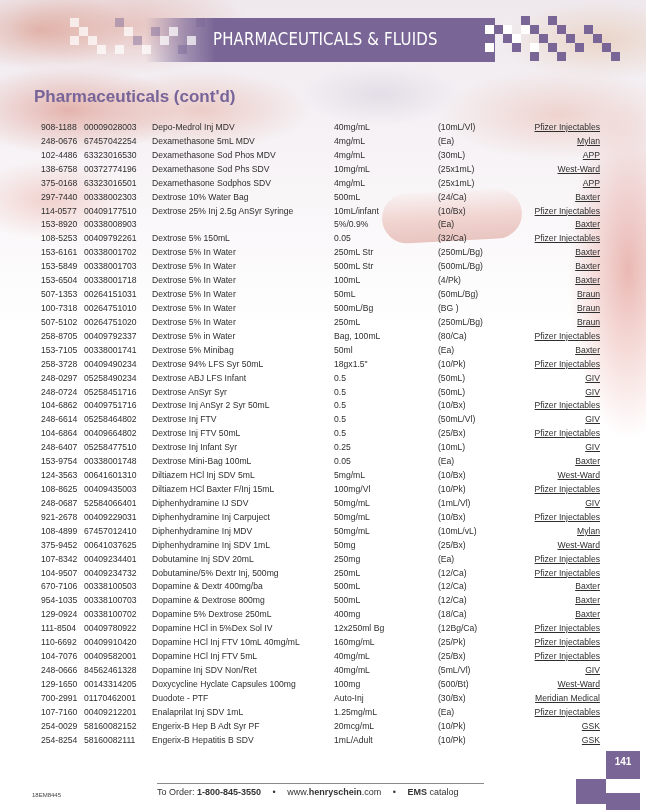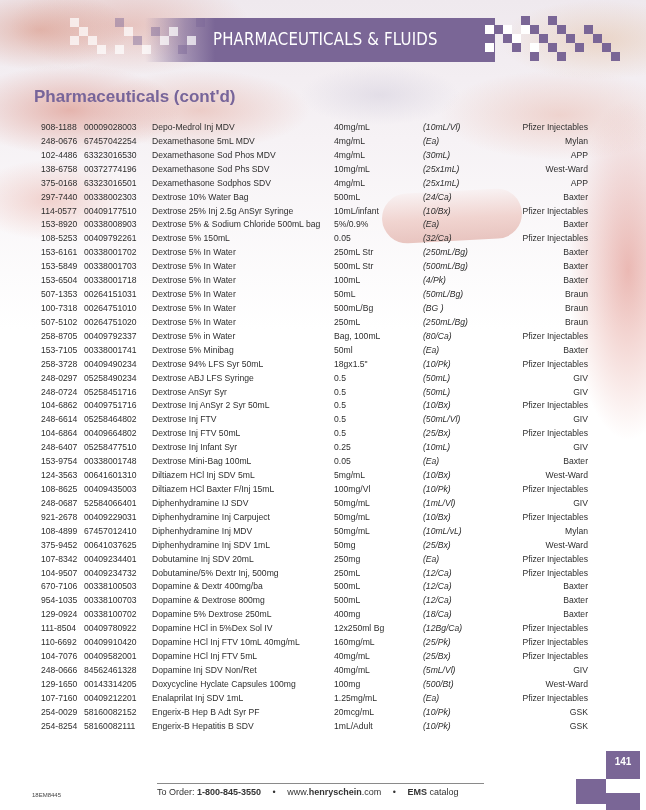--- a/index.html
+++ b/index.html
@@ -57,22 +57,22 @@
     .rows { position: absolute; left: 34px; top: 121px; width: 570px; }
     .row {
       position: relative; height: 13.93px; font-size: 8.6px; line-height: 13.93px;
       white-space: nowrap; color: #2e2e2e;
     }
     .row span { position: absolute; top: 0; }
     .c-item { left: 7px; }
     .c-ndc { left: 50px; }
     .c-desc { left: 118px; }
     .c-str { left: 300px; }
-    .c-pkg { left: 389px; font-style: italic; }
-    .c-mfr { right: 16px; text-align: right; }
+    .c-pkg { left: 404px; }
+    .c-mfr { right: 4px; text-align: right; text-decoration: underline; }
 
     
     .footer-rule {
       position: absolute; left: 157px; top: 783px; width: 327px; height: 1px;
       background: #8a8a8a;
     }
     .footer-line {
       position: absolute; left: 157px; top: 787px; font-size: 9px; color: #333;
       white-space: nowrap;
       text-align: right;
@@ -199,21 +199,20 @@
       <span class="c-item">114-0577</span>
       <span class="c-ndc">00409177510</span>
       <span class="c-desc">Dextrose 25% Inj 2.5g AnSyr Syringe</span>
       <span class="c-str">10mL/infant</span>
       <span class="c-pkg">(10/Bx)</span>
       <span class="c-mfr">Pfizer Injectables</span>
     </div>
     <div class="row">
       <span class="c-item">153-8920</span>
       <span class="c-ndc">00338008903</span>
-      <span class="c-desc">Dextrose 5% &amp; Sodium Chloride 500mL bag</span>
       <span class="c-str">5%/0.9%</span>
       <span class="c-pkg">(Ea)</span>
       <span class="c-mfr">Baxter</span>
     </div>
     <div class="row">
       <span class="c-item">108-5253</span>
       <span class="c-ndc">00409792261</span>
       <span class="c-desc">Dextrose 5% 150mL</span>
       <span class="c-str">0.05</span>
       <span class="c-pkg">(32/Ca)</span>
@@ -287,21 +286,21 @@
       <span class="c-item">258-3728</span>
       <span class="c-ndc">00409490234</span>
       <span class="c-desc">Dextrose 94% LFS Syr 50mL</span>
       <span class="c-str">18gx1.5"</span>
       <span class="c-pkg">(10/Pk)</span>
       <span class="c-mfr">Pfizer Injectables</span>
     </div>
     <div class="row">
       <span class="c-item">248-0297</span>
       <span class="c-ndc">05258490234</span>
-      <span class="c-desc">Dextrose ABJ LFS Syringe</span>
+      <span class="c-desc">Dextrose ABJ LFS Infant</span>
       <span class="c-str">0.5</span>
       <span class="c-pkg">(50mL)</span>
       <span class="c-mfr">GIV</span>
     </div>
     <div class="row">
       <span class="c-item">248-0724</span>
       <span class="c-ndc">05258451716</span>
       <span class="c-desc">Dextrose AnSyr Syr</span>
       <span class="c-str">0.5</span>
       <span class="c-pkg">(50mL)</span>
@@ -467,20 +466,28 @@
       <span class="c-pkg">(5mL/Vl)</span>
       <span class="c-mfr">GIV</span>
     </div>
     <div class="row">
       <span class="c-item">129-1650</span>
       <span class="c-ndc">00143314205</span>
       <span class="c-desc">Doxycycline Hyclate Capsules 100mg</span>
       <span class="c-str">100mg</span>
       <span class="c-pkg">(500/Bt)</span>
       <span class="c-mfr">West-Ward</span>
+    </div>
+    <div class="row">
+      <span class="c-item">700-2991</span>
+      <span class="c-ndc">01170462001</span>
+      <span class="c-desc">Duodote - PTF</span>
+      <span class="c-str">Auto-Inj</span>
+      <span class="c-pkg">(30/Bx)</span>
+      <span class="c-mfr">Meridian Medical</span>
     </div>
     <div class="row">
       <span class="c-item">107-7160</span>
       <span class="c-ndc">00409212201</span>
       <span class="c-desc">Enalaprilat Inj SDV 1mL</span>
       <span class="c-str">1.25mg/mL</span>
       <span class="c-pkg">(Ea)</span>
       <span class="c-mfr">Pfizer Injectables</span>
     </div>
     <div class="row">

